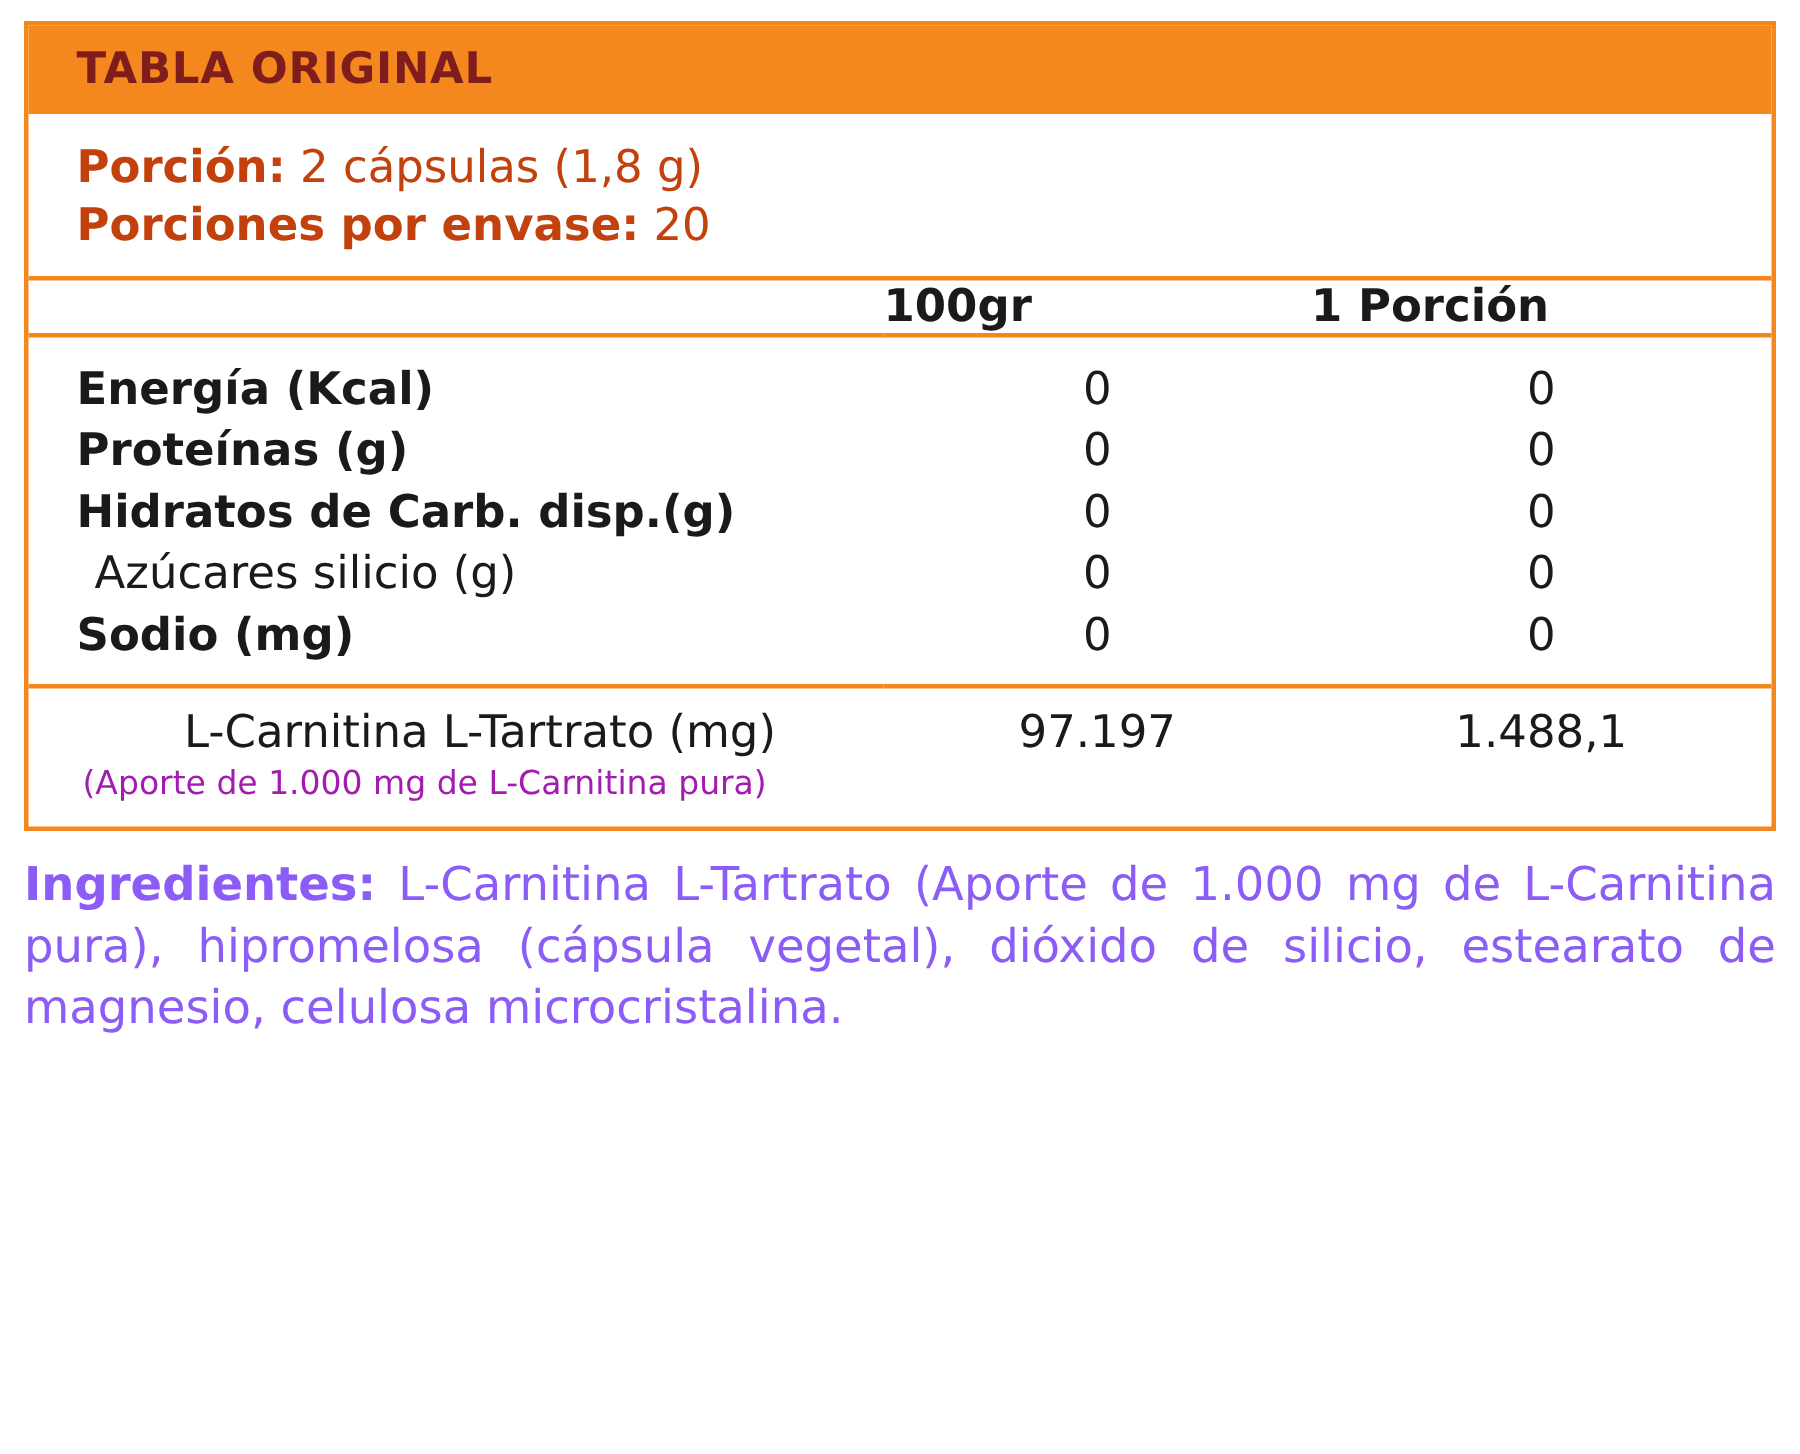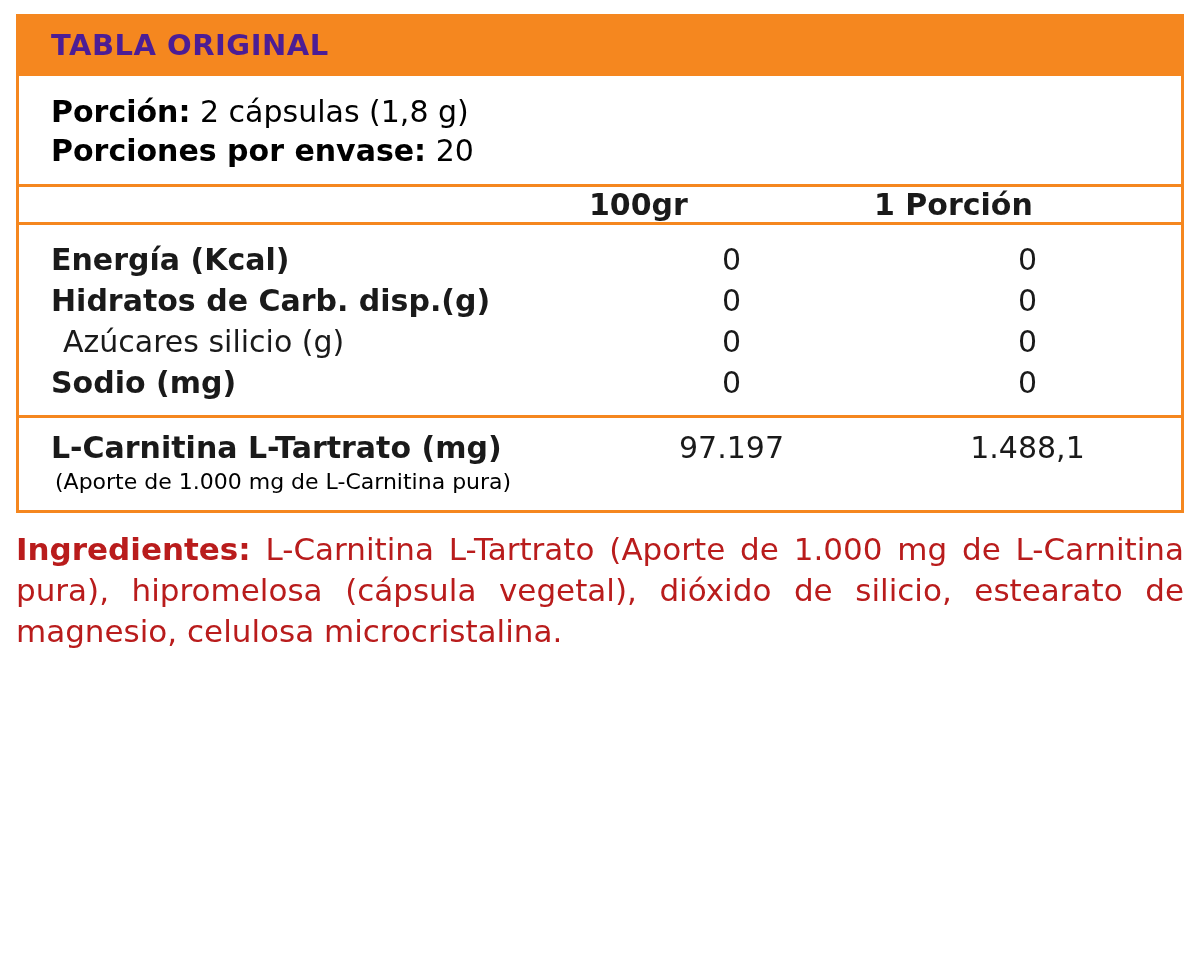--- a/index.html
+++ b/index.html
@@ -21,35 +21,35 @@
     padding: 14px 16px 0 16px;
   }
   
   .panel {
     border: 3px solid #F5871F;
     box-sizing: border-box;
     width: 1168px;
   }
   .panel-header {
     background: #F5871F;
-    color: #4c1d95;
+    color: #7f1d1d;
     font-weight: bold;
     font-size: 29px;
     letter-spacing: 0.5px;
     padding: 14px 0 16px 32px;
     line-height: 1.0;
   }
   .serving-block {
     padding: 16px 0 14px 32px;
     border-bottom: 3px solid #F5871F;
     line-height: 1.30;
   }
   .serving-line {
     font-size: 30px;
-    color: #000000;
+    color: #c2410c;
     white-space: nowrap;
   }
   .serving-line b {
     font-weight: bold;
   }
   table.nutri {
     border-collapse: collapse;
     width: 100%;
     table-layout: fixed;
   }
@@ -92,35 +92,35 @@
     border-bottom: 3px solid #F5871F;
     height: 0;
     padding: 0 !important;
   }
   .spacer-top td { height: 14px; padding: 0 !important; }
   .spacer-bot td { height: 12px; padding: 0 !important; }
   tr.carn td {
     padding: 12px 0 0 0;
     font-size: 30px;
   }
-  tr.carn td.label { font-weight: bold; }
+  tr.carn td.label { font-weight: normal; text-align: center; }
   tr.carn td.val { font-weight: normal; }
   .note {
     padding: 4px 0 16px 36px;
     font-size: 22px;
-    color: #000000;
+    color: #a21caf;
   }
   
   .ingredients {
     margin-top: 16px;
     font-size: 31px;
     line-height: 1.32;
     text-align: justify;
     width: 1168px;
-    color: #b91c1c;
+    color: #8b5cf6;
   }
   .ingredients b { font-weight: bold; }
 </style>
 </head>
 <body>
 
 <div class="page">
 
   <div class="panel">
 
@@ -155,20 +155,25 @@
         <tr class="spacer-top">
             <td colspan="3"></td>
           </tr>
 
         <tr class="nrow">
           <td class="label">Energía (Kcal)</td>
           <td class="val">0</td>
           <td class="val">0</td>
         </tr>
         <tr class="nrow">
+          <td class="label">Proteínas (g)</td>
+          <td class="val">0</td>
+          <td class="val">0</td>
+        </tr>
+        <tr class="nrow">
           <td class="label">Hidratos de Carb. disp.(g)</td>
           <td class="val">0</td>
           <td class="val">0</td>
         </tr>
         <tr class="nrow">
           <td class="label sub">Azúcares silicio (g)</td>
           <td class="val">0</td>
           <td class="val">0</td>
         </tr>
         <tr class="nrow">

